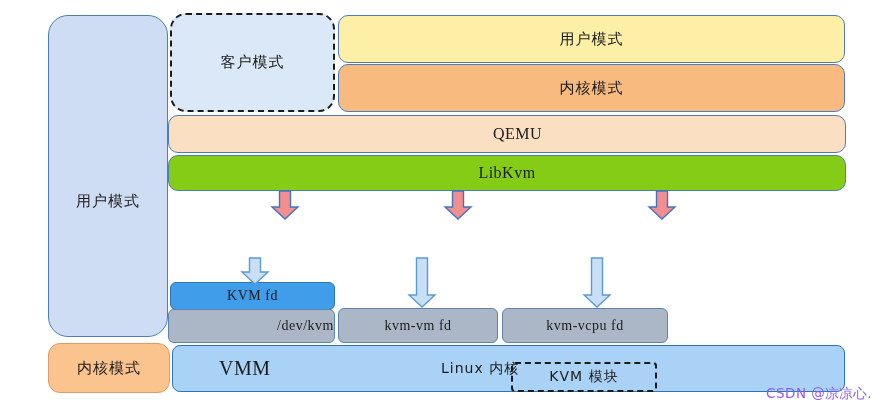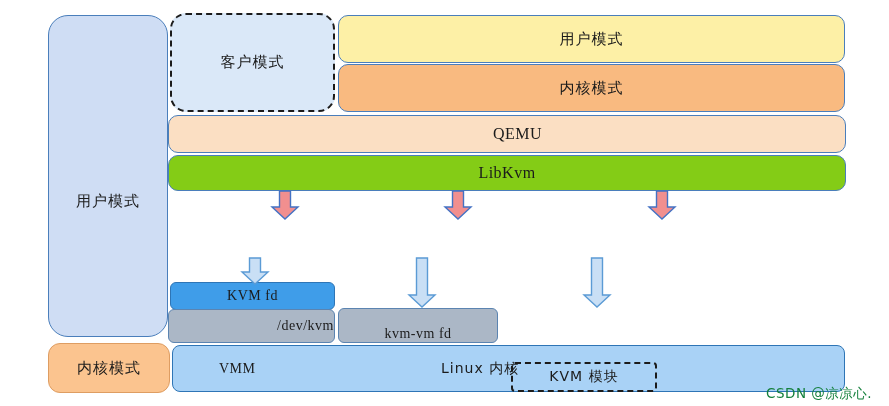--- a/index.html
+++ b/index.html
@@ -16,29 +16,29 @@
   #box-left-user{left:48px;top:15px;width:120px;height:322px;background:#CFDDF4;border-radius:20px;padding-top:50px;}
   #box-left-kernel{left:48px;top:343px;width:122px;height:50px;background:#FBC48F;border-color:#DE9D62;border-radius:12px;}
   #box-guest{left:170px;top:13px;width:165px;height:99px;background:#DAE8F8;border:2px dashed #1b1b1b;border-radius:16px;}
   #box-top-user{left:338px;top:15px;width:507px;height:48px;background:#FDF0A6;}
   #box-top-kernel{left:338px;top:64px;width:507px;height:48px;background:#F9BA80;}
   #box-qemu{left:168px;top:115px;width:678px;height:38px;background:#FBDFC3;font-size:16px;padding-left:21px;}
   #box-libkvm{left:168px;top:155px;width:678px;height:36px;background:#84cc16;font-size:16px;}
   #box-ioctl{left:168px;top:220px;width:678px;height:38px;background:#CFDDF4;font-size:17px;}
   #box-kvmfd{left:170px;top:282px;width:165px;height:28px;background:#3F9DE9;border-color:#2E75B6;border-radius:6px;font-size:14px;}
   #box-devkvm{left:168px;top:309px;width:167px;height:34px;background:#ABB7C6;border-color:#5B84B1;border-radius:6px;font-size:14px;justify-content:flex-end;}
-  #box-kvmvmfd{left:338px;top:308px;width:160px;height:35px;background:#ABB7C6;border-color:#5B84B1;border-radius:6px;font-size:14px;align-items:flex-end;}
+  #box-kvmvmfd{left:338px;top:308px;width:160px;height:35px;background:#ABB7C6;border-color:#5B84B1;border-radius:6px;font-size:14px;}
   #box-kvmvcpufd{left:502px;top:308px;width:166px;height:35px;background:#ABB7C6;border-color:#5B84B1;border-radius:6px;font-size:14px;}
   #box-bottom{left:172px;top:345px;width:673px;height:47px;background:#A9D2F6;border-color:#2E75B6;border-radius:8px;justify-content:flex-start;}
-  #vmm-label{position:absolute;left:46px;top:0;height:100%;display:flex;align-items:center;font-size:14px;}
+  #vmm-label{position:absolute;left:46px;top:0;height:100%;display:flex;align-items:center;font-size:20px;}
   #linux-label{position:absolute;left:252px;top:0;height:100%;display:flex;align-items:center;font-size:14px;margin-left:16px;}
   #box-kvmmodule{position:absolute;left:338px;top:8px;width:146px;height:30px;box-sizing:border-box;
     border:2px dashed #1b1b1b;border-radius:4px;display:flex;align-items:center;justify-content:center;font-size:14px;margin-top:8px;}
   .overlay{position:absolute;left:0;top:0;pointer-events:none;}
-  #watermark{position:absolute;left:766px;top:385px;font-size:13.5px;color:#15803d;white-space:nowrap;letter-spacing:0.5px;}
+  #watermark{position:absolute;left:766px;top:385px;font-size:13.5px;color:#8b5cf6;white-space:nowrap;letter-spacing:0.5px;}
 </style>
 </head>
 <body>
 
 <div class="canvas">
 
   <div class="box" id="box-left-user">
     <span>用户模式</span>
   </div>
 
@@ -72,20 +72,23 @@
   </div>
 
   <div class="box serif" id="box-devkvm">
     <span>/dev/kvm</span>
   </div>
 
   <div class="box serif" id="box-kvmvmfd">
     <span>kvm-vm fd</span>
   </div>
 
+  <div class="box serif" id="box-kvmvcpufd">
+    <span>kvm-vcpu fd</span>
+  </div>
 
   <div class="box" id="box-bottom">
     <span class="serif" id="vmm-label">VMM</span>
     <span id="linux-label">Linux 内核</span>
     <div id="box-kvmmodule">
       <span>KVM 模块</span>
     </div>
   </div>
 
   <svg class="overlay" width="889" height="406" viewBox="0 0 889 406">

